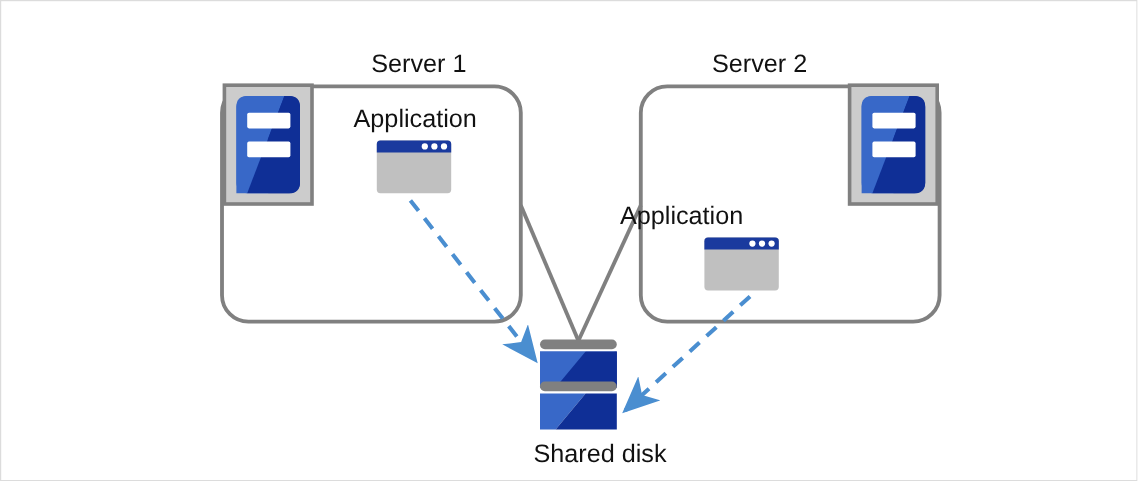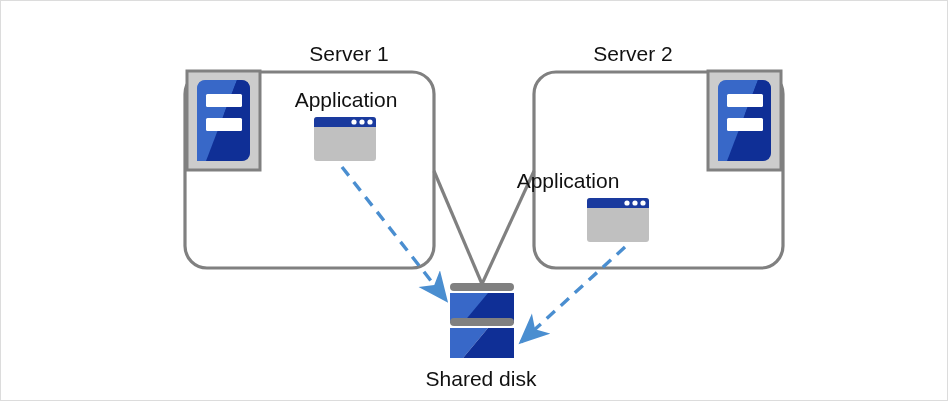--- a/index.html
+++ b/index.html
@@ -32,21 +32,21 @@
     font-size: 21px;
     line-height: 24px;
     white-space: nowrap;
     text-align: center;
     font-family: "Liberation Sans", sans-serif;
   }
   #server1-title { left: 248px; top: 41px; width: 200px; }
   #server2-title { left: 532px; top: 41px; width: 200px; }
   #app1-label   { left: 245px; top: 87px;  width: 200px; }
   #app2-label   { left: 467px; top: 168px; width: 200px; }
-  #disk-label   { left: 380px; top: 366px; width: 200px; }
+  #disk-label   { left: 399px; top: 366px; width: 200px; }
 </style>
 </head>
 <body>
 
 <div id="canvas">
 
   <svg id="vector-layer" viewBox="0 0 948 401">
     <defs>
 
       <linearGradient id="gradServer" x1="0" y1="0" x2="1" y2="0">

